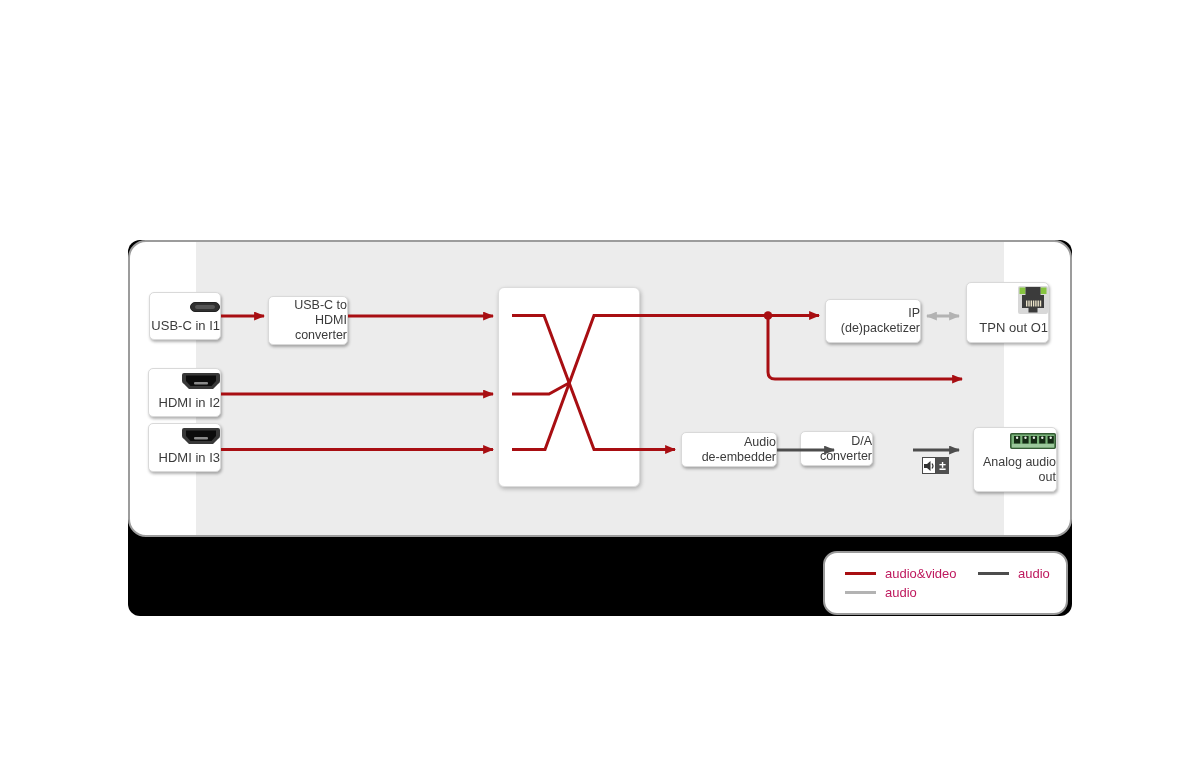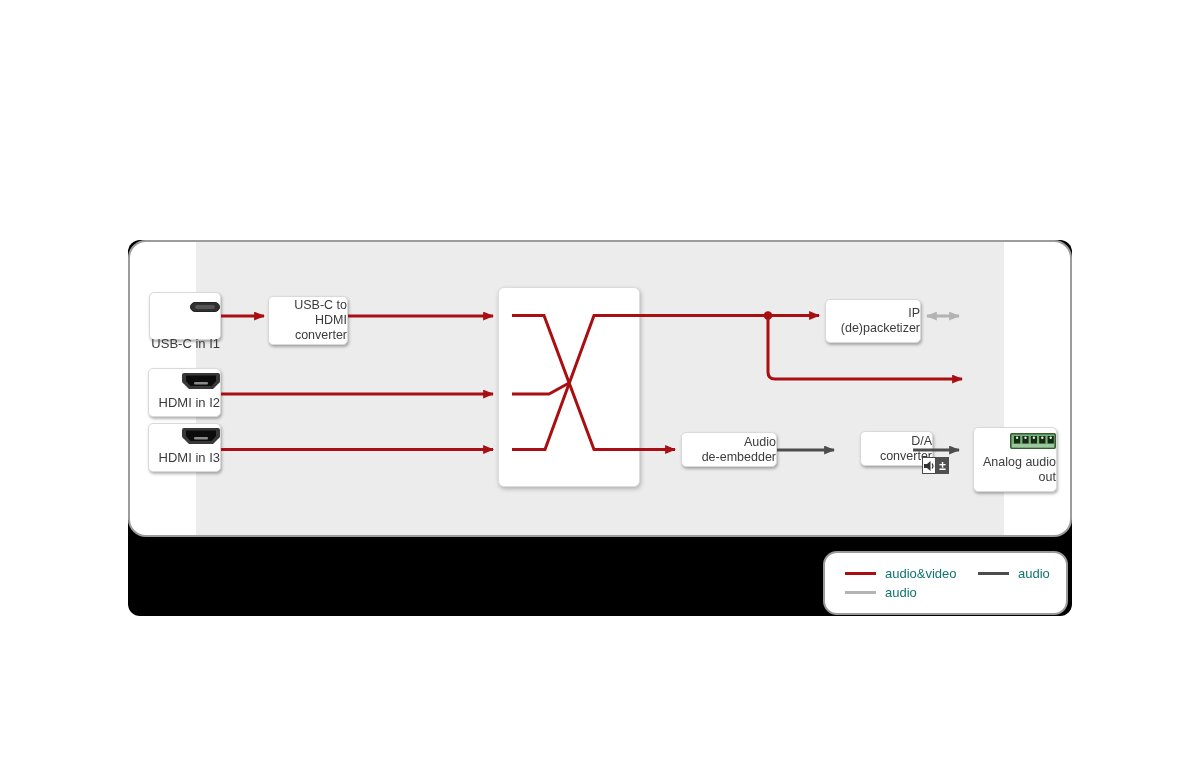--- a/index.html
+++ b/index.html
@@ -57,21 +57,21 @@
   .volume{position:absolute;left:922px;top:457px;width:27px;height:17px;display:flex;z-index:6;}
   .vol-speaker{width:14px;height:17px;background:#fff;border:1.5px solid #4a4a4a;
     display:flex;align-items:center;justify-content:center;}
   .vol-pm{width:13px;height:17px;background:#4f4f4f;color:#fff;font-size:12px;
     font-weight:bold;display:flex;align-items:center;justify-content:center;line-height:1;}
 
   
   .legend{position:absolute;left:823px;top:551px;width:245px;height:64px;
     background:#fff;border:2.5px solid #9a9a9a;border-radius:14px;z-index:6;
     display:grid;grid-template-columns:133px auto;align-content:center;
-    row-gap:4px;padding:6px 14px 6px 20px;font-size:13px;color:#0f766e;}
+    row-gap:4px;padding:6px 14px 6px 20px;font-size:13px;color:#be185d;}
   .leg-item{display:flex;align-items:center;white-space:nowrap;}
   .leg-line{display:inline-block;width:31px;height:3px;margin-right:9px;flex:none;}
   .leg-line.red{background:var(--red);}
   .leg-line.dark{background:var(--dark);}
   .leg-line.gray{background:var(--lightgray);}
 </style>
 </head>
 <body>
 
 <div id="stage">
@@ -82,21 +82,21 @@
     <div class="panel-gray"></div>
   </div>
 
   <div class="node conn" style="left:149px;top:292px;width:72px;height:48px;">
     <span class="icon usbc-pill">
       <svg width="30" height="10" viewBox="0 0 30 10">
         <rect x="0.5" y="0.5" width="29" height="9" rx="4.5" fill="#303030" stroke="#222"></rect>
         <rect x="5" y="3" width="20" height="4" rx="2" fill="#555"></rect>
       </svg>
     </span>
-    <span class="lbl" style="margin-top:21px;">USB-C in I1</span>
+    <span class="lbl" style="margin-top:3px;">USB-C in I1</span>
   </div>
 
   <div class="node conn" style="left:148px;top:368px;width:73px;height:49px;">
     <span class="icon hdmi-ic">
       <svg width="38" height="17" viewBox="0 0 38 17">
         <path d="M2,0 H36 Q38,0 38,2 V8 Q38,10 36,11 L31,16 H7 L2,11 Q0,10 0,8 V2 Q0,0 2,0 Z" fill="#383838"></path>
         <path d="M4,2.5 H34 V8 L29.5,13 H8.5 L4,8 Z" fill="#0c0c0c"></path>
         <rect x="12" y="9" width="14" height="2.5" rx="1" fill="#8a8a8a"></rect>
       </svg>
     </span>
@@ -125,25 +125,47 @@
   <div class="node" style="left:825px;top:299px;width:96px;height:44px;">
     <span class="lbl">IP</span>
     <span class="lbl">(de)packetizer</span>
   </div>
 
   <div class="node" style="left:681px;top:432px;width:96px;height:35px;">
     <span class="lbl">Audio</span>
     <span class="lbl">de-embedder</span>
   </div>
 
-  <div class="node" style="left:860px;top:431px;width:73px;height:35px;">
+  <div class="node" style="left:800px;top:431px;width:73px;height:35px;">
     <span class="lbl">D/A</span>
     <span class="lbl">converter</span>
   </div>
 
+  <div class="node conn" style="left:966px;top:282px;width:83px;height:61px;">
+    <span class="icon rj45-ic">
+      <svg width="30" height="28" viewBox="0 0 30 28">
+        <rect x="0" y="0" width="30" height="28" rx="2" fill="#d8d8d8"></rect>
+        <rect x="1.5" y="1.5" width="6" height="6.5" fill="#86c440"></rect>
+        <rect x="22.5" y="1.5" width="6" height="6.5" fill="#86c440"></rect>
+        <rect x="7.5" y="1" width="15" height="9" fill="#3b3b3b"></rect>
+        <rect x="4" y="9" width="22" height="13" fill="#3b3b3b"></rect>
+        <g fill="#e9e2c8">
+          <rect x="8" y="14.5" width="1.4" height="6"></rect>
+            <rect x="10.3" y="14.5" width="1.4" height="6"></rect>
+          <rect x="12.6" y="14.5" width="1.4" height="6"></rect>
+            <rect x="14.9" y="14.5" width="1.4" height="6"></rect>
+          <rect x="17.2" y="14.5" width="1.4" height="6"></rect>
+            <rect x="19.5" y="14.5" width="1.4" height="6"></rect>
+          <rect x="21.8" y="14.5" width="1.4" height="6"></rect>
+        </g>
+        <rect x="10.5" y="22" width="9" height="4.5" fill="#3b3b3b"></rect>
+      </svg>
+    </span>
+    <span class="lbl" style="margin-top:3px;">TPN out O1</span>
+  </div>
 
 
   <div class="node conn" style="left:965px;top:427px;width:84px;height:65px;font-size:12.5px;margin-left:8px;">
     <span class="icon term-ic">
       <svg width="46" height="16" viewBox="0 0 46 16">
         <rect x="0.75" y="0.75" width="44.5" height="14.5" rx="1" fill="#79b279" stroke="#355c35" stroke-width="1.5"></rect>
         <rect x="2" y="11" width="42" height="3.5" fill="#9cc89c"></rect>
         <g fill="#142a14">
           <rect x="4" y="3" width="6.2" height="7.5"></rect>
             <rect x="12.4" y="3" width="6.2" height="7.5"></rect>

